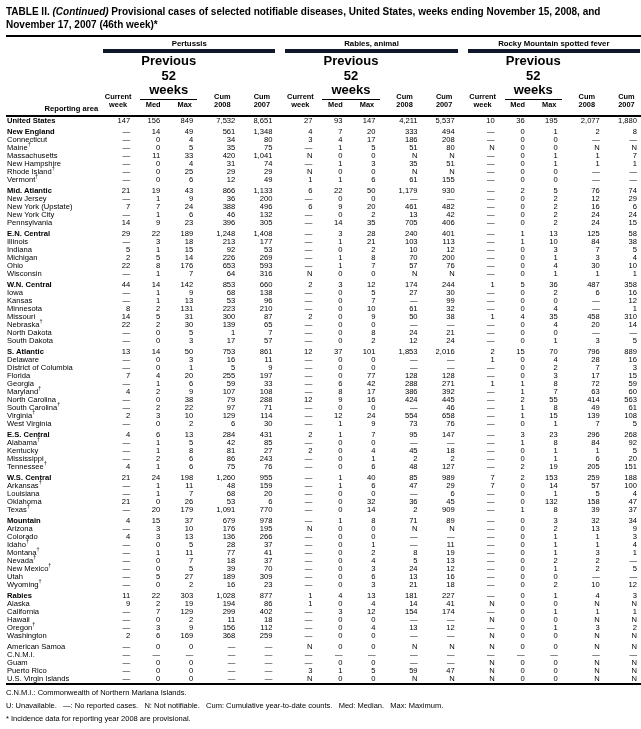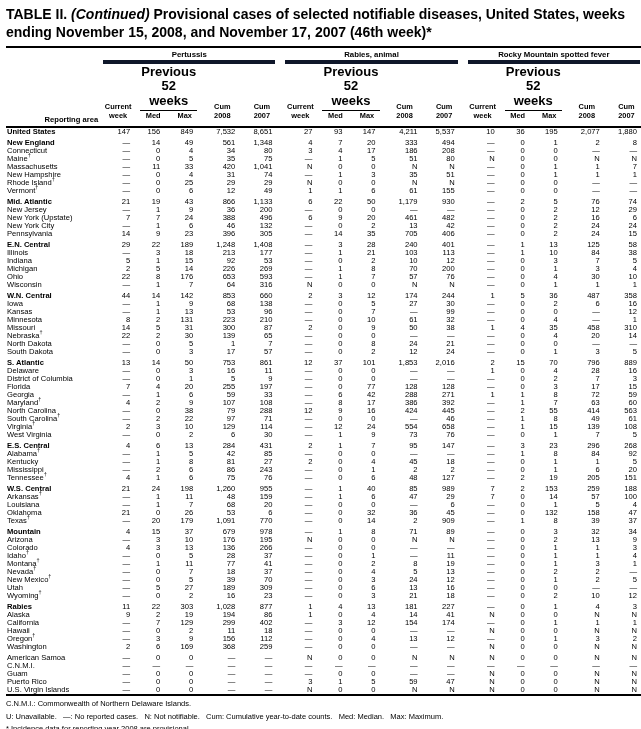--- a/index.html
+++ b/index.html
@@ -4,21 +4,21 @@
 <style>
   * { margin:0; padding:0; box-sizing:border-box; }
   html,body { background:#fff; }
   body {
     width:641px; height:729px; overflow:hidden;
     font-family:"Liberation Sans", sans-serif; color:#000;
     -webkit-font-smoothing:antialiased;
   }
   .page { padding:5px 6px 0 6px; }
 
-  .title { font-size:14px; font-weight:bold; line-height:1.32; letter-spacing:0; }
+  .title { font-size:10px; font-weight:bold; line-height:1.32; letter-spacing:0; }
   .title em { font-style:italic; }
 
   table.tbl {
     width:639px; table-layout:fixed; border-collapse:collapse;
     margin-top:4px;
     border-top:2px solid #000;
     border-bottom:2px solid #000;
   }
   col.c-area { width:92px; }
   col.c-cw   { width:40px; }
@@ -1325,17 +1325,17 @@
           <td class="num">N</td>
           <td class="num">0</td>
           <td class="num">0</td>
           <td class="num">N</td>
           <td class="num">N</td>
         </tr>
       </tbody>
   </table>
 
   <div class="footnotes">
-      <div class="fn">C.N.M.I.: Commonwealth of Northern Delaware Islands.</div>
+      <div class="fn">C.N.M.I.: Commonwealth of Northern Mariana Islands.</div>
       <div class="fn">U: Unavailable.   —: No reported cases.   N: Not notifiable.   Cum: Cumulative year-to-date counts.   Med: Median.   Max: Maximum.</div>
       <div class="fn">* Incidence data for reporting year 2008 are provisional.</div>
     </div>
 </div>
 
 </body></html>

